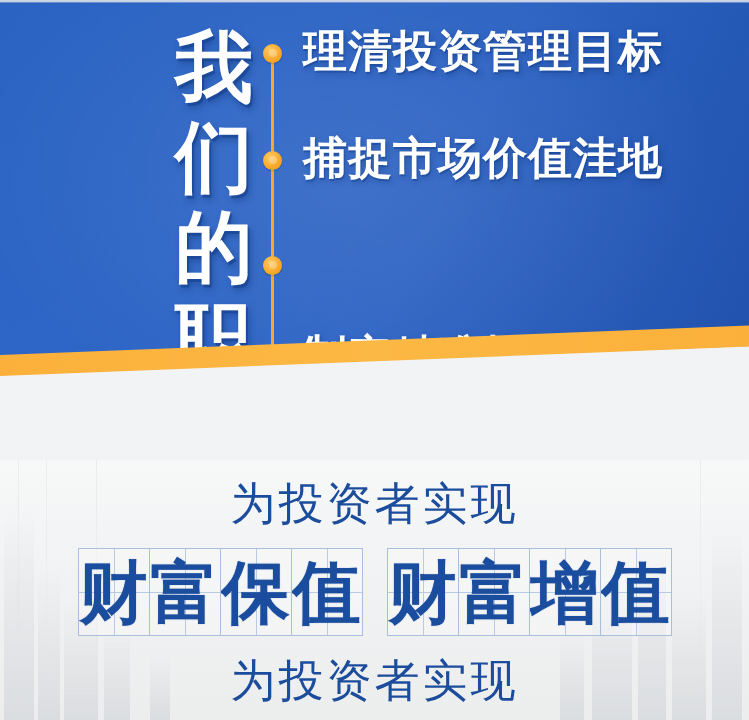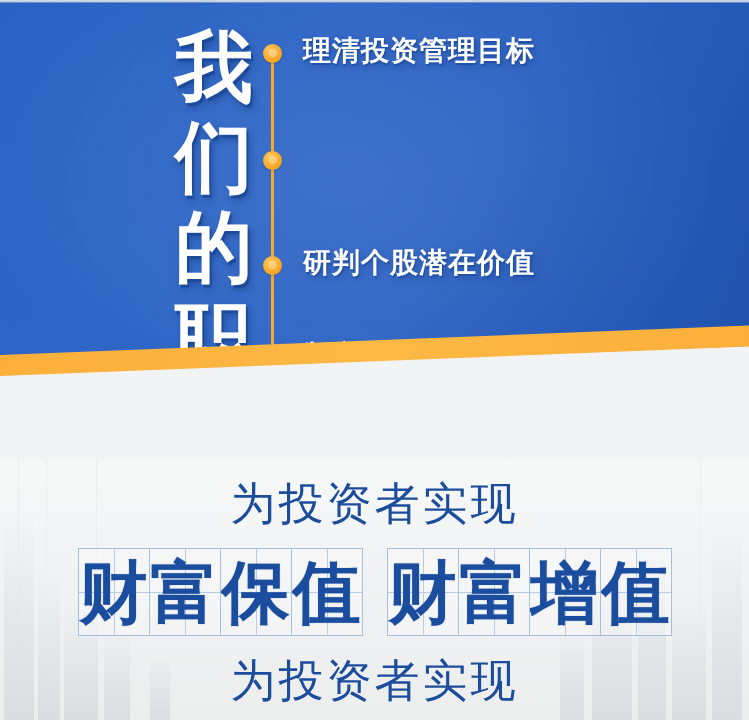--- a/index.html
+++ b/index.html
@@ -96,21 +96,21 @@
     left:5.5px; top:5px;
     width:8px; height:8px;
     border-radius:50%;
     background:rgba(255,255,255,.28);
   }
 
   
   .list-item {
     position:absolute;
     left:303px;
-    font-size:28px;
+    font-size:44px;
     line-height:40px;
     font-weight:bold;
     color:#ffffff;
     letter-spacing:1px;
     white-space:nowrap;
     text-shadow:
       1px 2px 0 rgba(20,66,148,.50),
       2px 3px 6px rgba(11,44,105,.35);
   }
 
@@ -218,21 +218,21 @@
 
     <div class="timeline">
       <div class="timeline-line"></div>
       <span class="timeline-dot" style="top:0px;"></span>
       <span class="timeline-dot" style="top:107px;"></span>
       <span class="timeline-dot" style="top:212px;"></span>
       <span class="timeline-dot" style="top:305px;"></span>
     </div>
 
     <div class="list-item" style="top:31px;">理清投资管理目标</div>
-    <div class="list-item" style="top:243px;">研判个股潜在价值</div>
+    <div class="list-item" style="top:138px;">捕捉市场价值洼地</div>
     <div class="list-item" style="top:336px;">制定精准投资策略</div>
 
     <div class="wedge-white"></div>
     <div class="wedge-orange"></div>
   </section>
 
   <section class="bottom-panel">
 
     <div class="skyline">
       <div class="sky-thin" style="left:18px;"></div>

